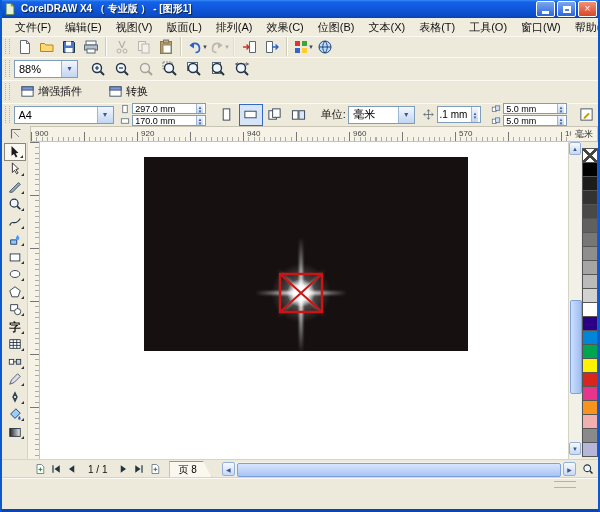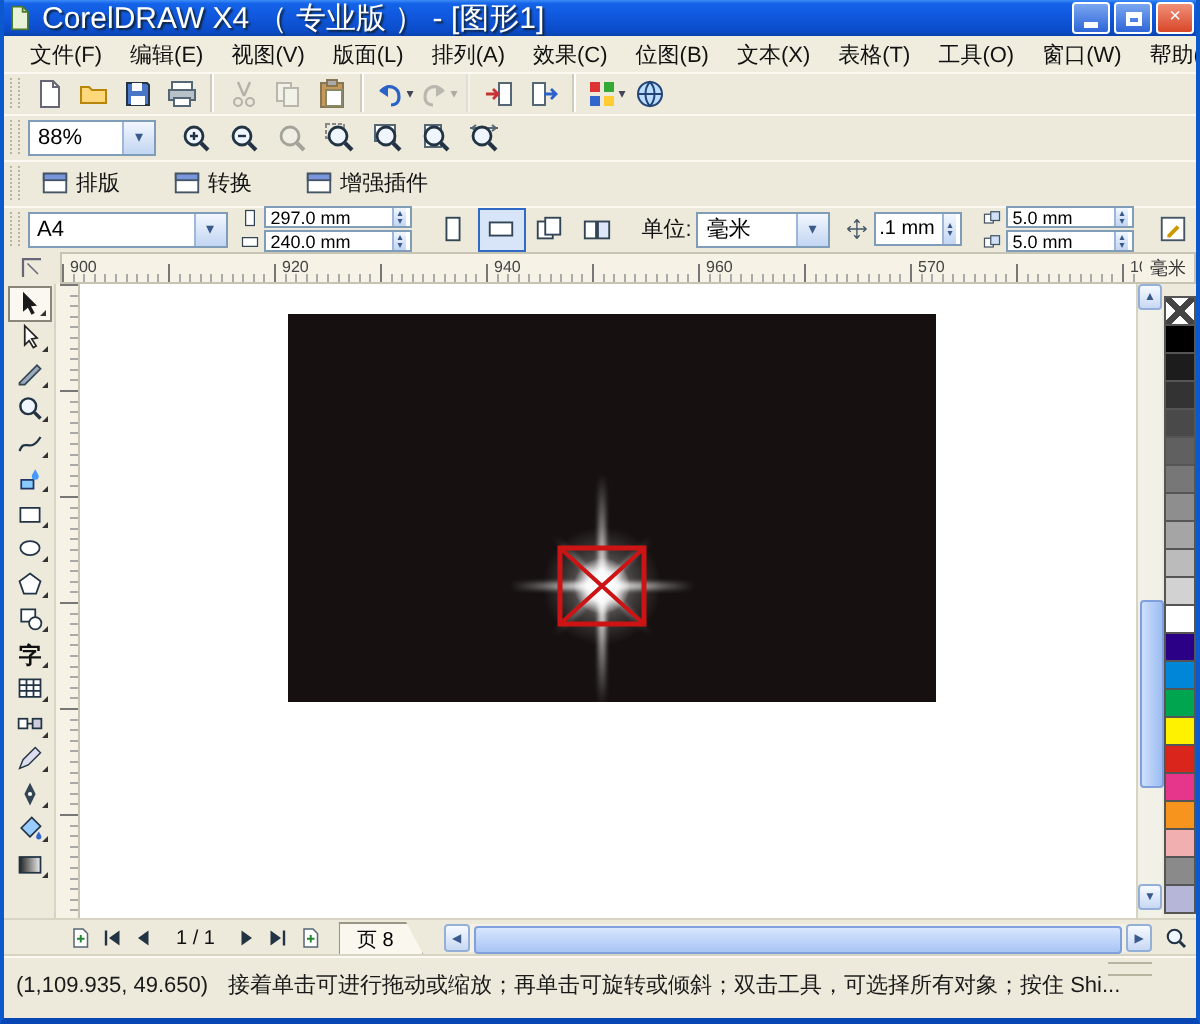--- a/index.html
+++ b/index.html
@@ -4,21 +4,21 @@
 <style>
   html,body{margin:0;padding:0;}
   body{font-family:"Liberation Sans","DejaVu Sans",sans-serif;}
   .win{position:relative;width:600px;height:512px;background:#EDEADB;overflow:hidden;
        border-left:2px solid #0C59CE;border-right:2px solid #0C59CE;border-bottom:3px solid #0846B6;
        box-sizing:border-box;}
   .row{position:absolute;left:0;right:0;}
   
   .titlebar{top:0;height:18px;margin:0 -2px;display:flex;align-items:center;padding:0 3px;
     background:linear-gradient(180deg,#3C8CF8 0%,#1463E8 10%,#1058DE 45%,#0B4CC8 85%,#0A42AE 100%);}
-  .titlebar .ttl{color:#fff;font-weight:normal;font-size:15px;margin-left:4px;flex:1;white-space:nowrap;
+  .titlebar .ttl{color:#fff;font-weight:bold;font-size:10px;margin-left:4px;flex:1;white-space:nowrap;
     text-shadow:1px 1px 1px #123;}
   .tbtn{width:17px;height:14px;margin-left:2px;border:1px solid #fff;border-radius:2px;display:flex;
     align-items:center;justify-content:center;color:#fff;font-size:10px;line-height:1;
     background:linear-gradient(180deg,#7AA6F0,#2E66D8);}
   .tbtn.close{background:linear-gradient(180deg,#F09078,#D84628);}
   .tbtn .mini{width:7px;height:3px;background:#fff;margin-top:6px;}
   .tbtn .maxi{width:8px;height:7px;border:2px solid #fff;border-top-width:3px;box-sizing:border-box;}
   
   .menubar{top:18px;height:18px;background:#F0EDDE;display:flex;align-items:center;padding-left:4px;
     border-bottom:1px solid #D8D4C4;font-size:11px;color:#111;}
@@ -504,37 +504,31 @@
         </svg>
       </div>
       <div class="icon-btn" style="width: 24px; --i: 6;">
         <svg>
           <use href="#ic-zwidth"></use>
         </svg>
       </div>
   </div>
 
   <div class="row tbar tb3">
-    <div class="plug-btn" style="--i: 0;">
+      <div class="plug-btn" style="--i: 1;">
         <svg>
           <use href="#ic-plugin"></use>
         </svg>
-        <span>排版</span>
+        <span>增强插件</span>
       </div>
       <div class="plug-btn" style="--i: 2;">
         <svg>
           <use href="#ic-plugin"></use>
         </svg>
         <span>转换</span>
-      </div>
-      <div class="plug-btn" style="--i: 1;">
-        <svg>
-          <use href="#ic-plugin"></use>
-        </svg>
-        <span>增强插件</span>
       </div>
   </div>
 
   <div class="row tbar propbar">
     <div class="combo" style="width:118px">
       <span>A4</span>
       <span class="arrow">▾</span>
     </div>
     <div style="width:8px"></div>
     <div class="dimcol">
@@ -548,21 +542,21 @@
               <span>▴</span>
               <span>▾</span>
             </span>
           </div>
       </div>
       <div class="dimrow">
         <svg>
             <use href="#ic-landscape"></use>
           </svg>
         <div class="pfield">
-            <span>240.0 mm</span>
+            <span>170.0 mm</span>
             <span class="spin">
               <span>▴</span>
               <span>▾</span>
             </span>
           </div>
       </div>
     </div>
     <div style="width:10px"></div>
     <div class="pbtn" style="--i: 0;">
         <svg>
@@ -865,19 +859,15 @@
     </div>
     <div class="navbtn" style="width:20px">
         <svg>
           <use href="#ic-mag"></use>
         </svg>
       </div>
   </div>
 
   <div class="row statusbar">
     <div class="grip"></div>
-    <div class="statusline">
-      <span class="coords">(1,109.935, 49.650)</span>
-      <span>接着单击可进行拖动或缩放；再单击可旋转或倾斜；双击工具，可选择所有对象；按住 Shi...</span>
-    </div>
   </div>
 
 </div>
 
 </body></html>

